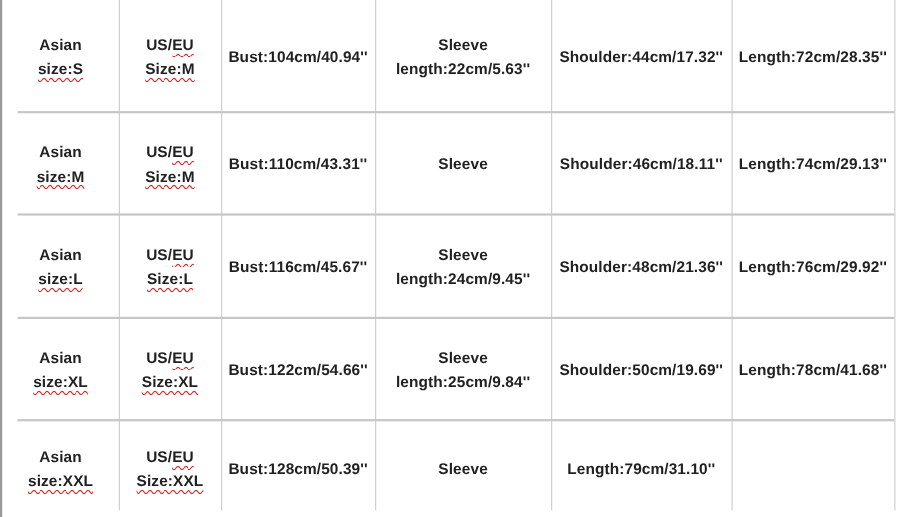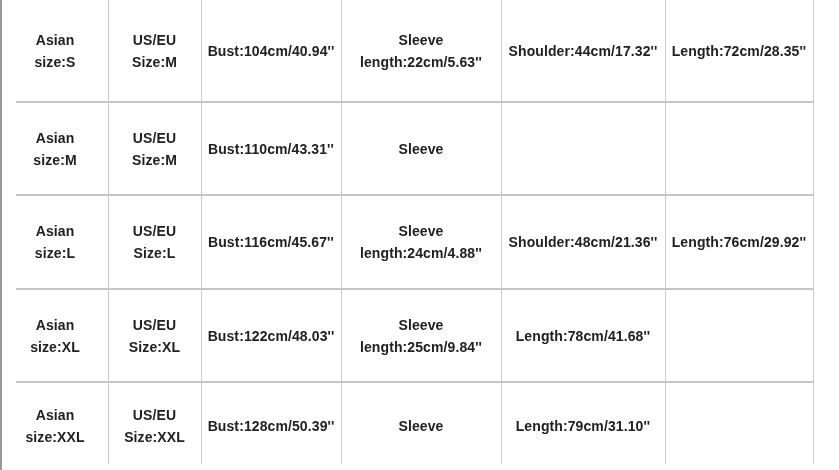--- a/index.html
+++ b/index.html
@@ -58,20 +58,21 @@
     background: #cbcbcb;
   }
   .hline {
     position: absolute;
     left: 16px;
     width: 797px;
     height: 2px;
     background: #c6c6c6;
   }
   .misspelled {
+    text-decoration: underline;
     text-decoration-style: wavy;
     text-decoration-color: #cc2a2a;
     text-decoration-thickness: 1px;
     text-underline-offset: 3px;
     text-align: right;
   }
 </style>
 </head>
 <body>
 
@@ -112,61 +113,70 @@
       <div class="cell">
         <span><span>US/</span><span class="misspelled">EU</span></span>
         <span class="misspelled">Size:M</span>
       </div>
       <div class="cell">
         <span>Bust:110cm/43.31''</span>
       </div>
       <div class="cell">
         <span>Sleeve</span>
       </div>
+      <div class="cell">
+        <span>Shoulder:46cm/18.11''</span>
+      </div>
+      <div class="cell">
+        <span>Length:74cm/29.13''</span>
+      </div>
     </div>
 
     <div class="row">
       <div class="cell">
         <span>Asian</span>
         <span class="misspelled">size:L</span>
       </div>
       <div class="cell">
         <span><span>US/</span><span class="misspelled">EU</span></span>
         <span class="misspelled">Size:L</span>
       </div>
       <div class="cell">
         <span>Bust:116cm/45.67''</span>
       </div>
       <div class="cell">
         <span>Sleeve</span>
-        <span>length:24cm/4.88''</span>
+        <span>length:24cm/9.45''</span>
       </div>
       <div class="cell">
         <span>Shoulder:48cm/21.36''</span>
       </div>
       <div class="cell">
         <span>Length:76cm/29.92''</span>
       </div>
     </div>
 
     <div class="row">
       <div class="cell">
         <span>Asian</span>
         <span class="misspelled">size:XL</span>
       </div>
       <div class="cell">
         <span><span>US/</span><span class="misspelled">EU</span></span>
         <span class="misspelled">Size:XL</span>
       </div>
       <div class="cell">
-        <span>Bust:122cm/48.03''</span>
+        <span>Bust:122cm/54.66''</span>
       </div>
       <div class="cell">
         <span>Sleeve</span>
         <span>length:25cm/9.84''</span>
+      </div>
+      <div class="cell">
+        <span>Shoulder:50cm/19.69''</span>
       </div>
       <div class="cell">
         <span>Length:78cm/41.68''</span>
       </div>
     </div>
 
     <div class="row">
       <div class="cell">
         <span>Asian</span>
         <span class="misspelled">size:XXL</span>

